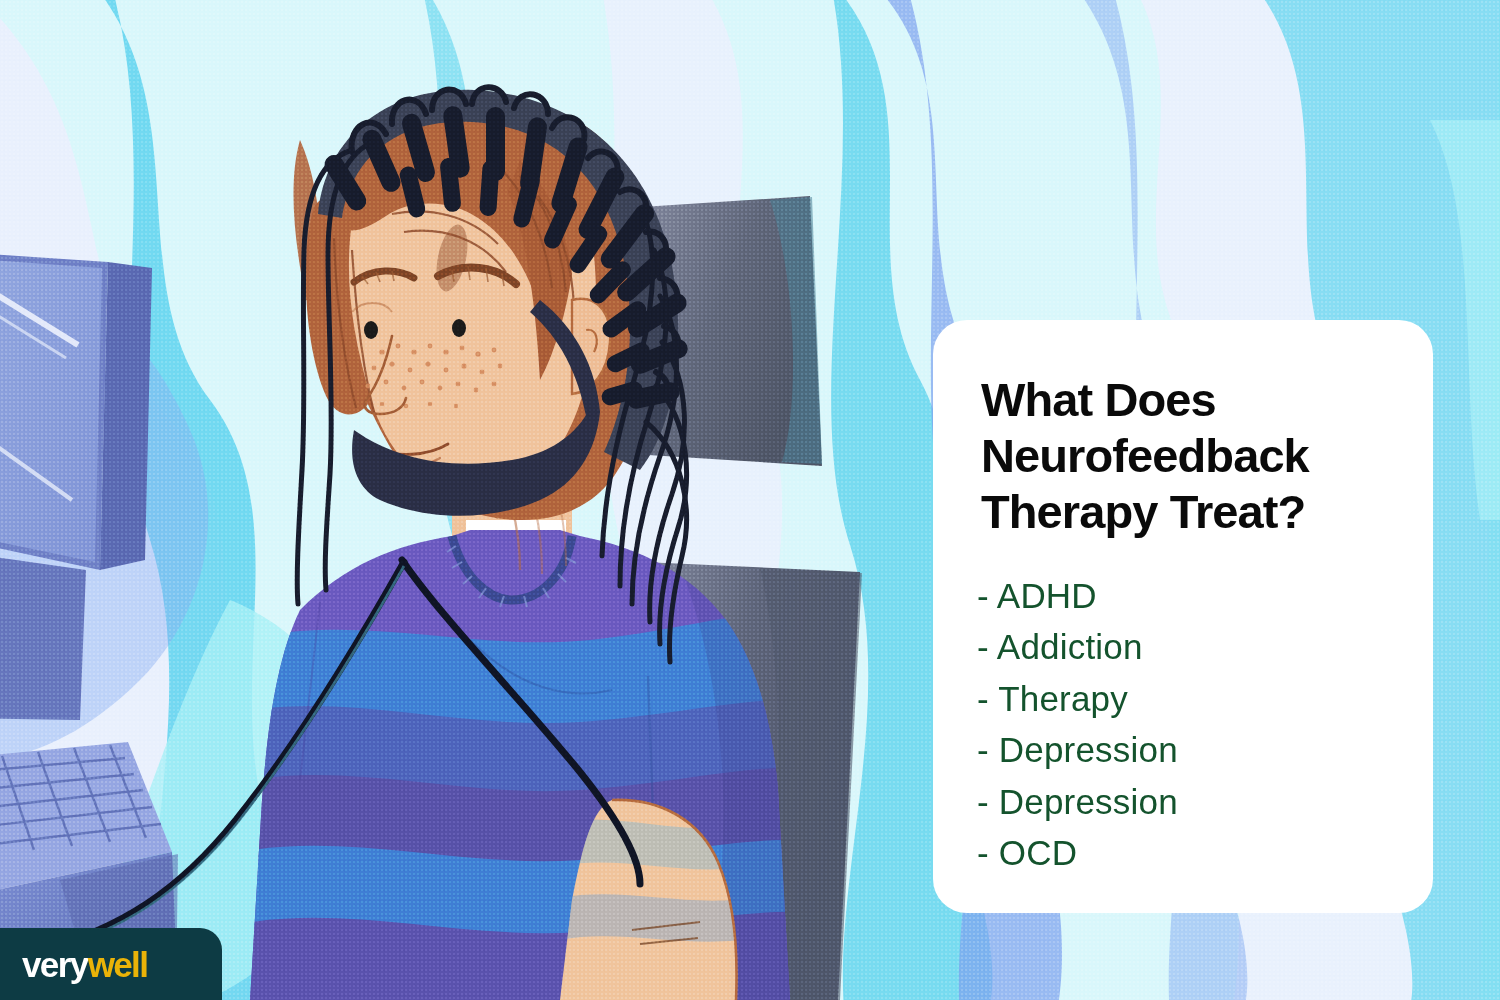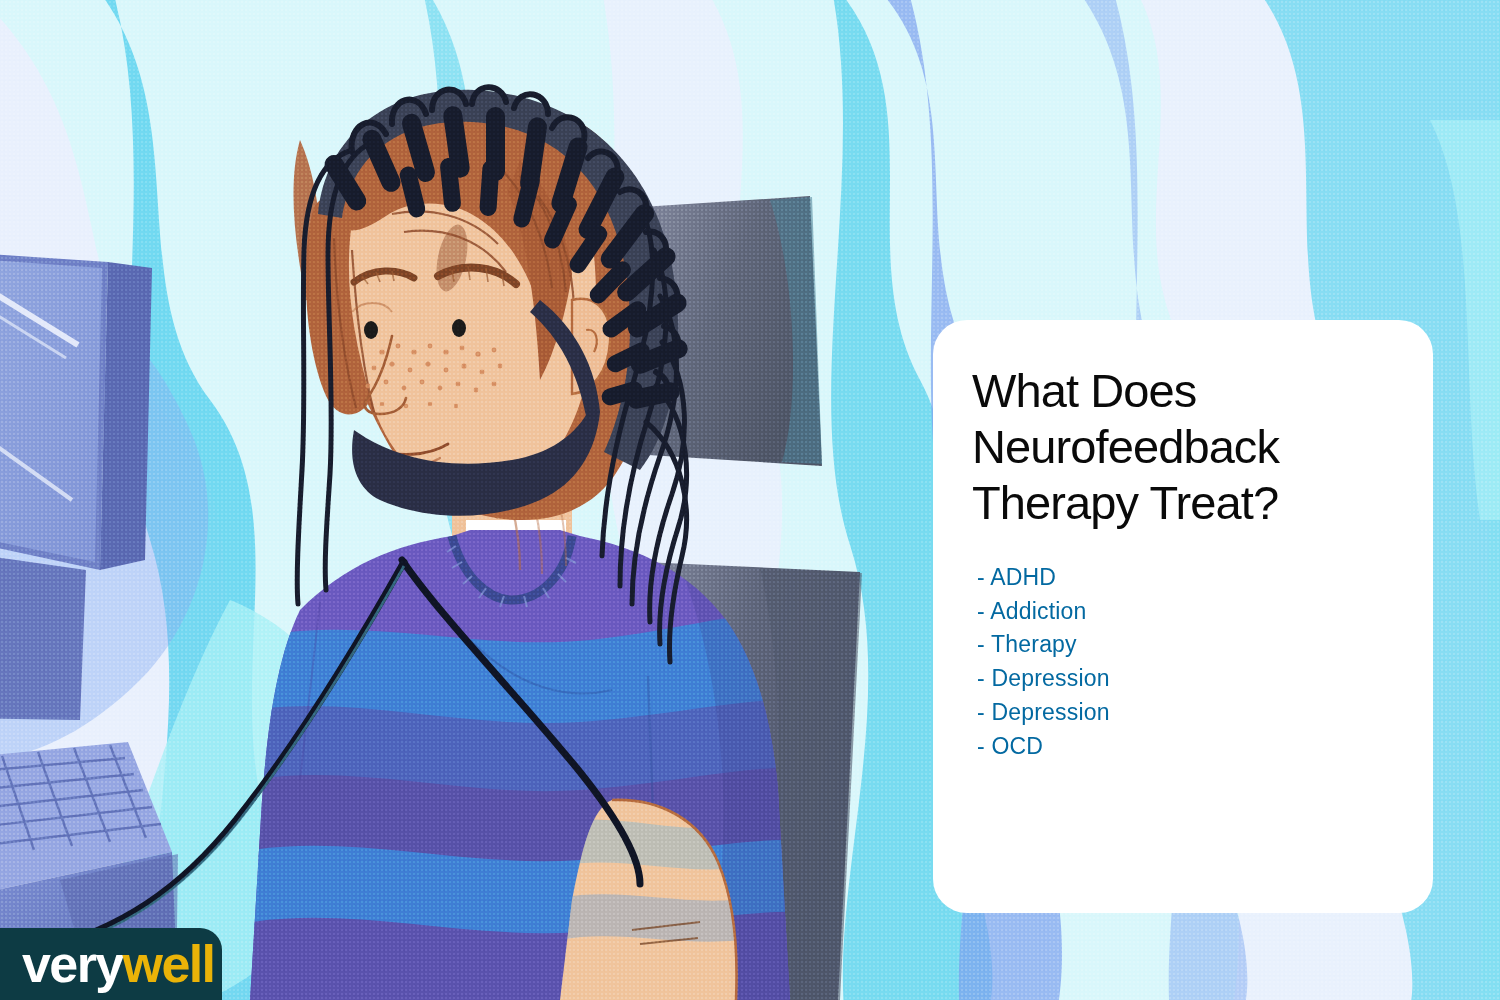--- a/index.html
+++ b/index.html
@@ -34,52 +34,52 @@
     left:933px;top:320px;
     width:500px;height:593px;
     background:#ffffff;
     border-radius:34px;
     box-sizing:border-box;
     padding:42px 0 0 38px;
   }
   #card-title{
     font-size:47px;
     line-height:1.19;
-    font-weight:400;
+    font-weight:700;
     letter-spacing:-0.9px;
     color:#0a0a0a;
-    margin:1px;
+    margin:10px;
     width:430px;
   }
   #card-list{
     list-style:none;
     margin:30px 0 0 0;
     padding:0 0 0 6px;
-    font-size:23px;
+    font-size:35px;
     line-height:1.47;
     font-weight:300;
-    color:#0369a1;
+    color:#14532d;
     letter-spacing:.2px;
   }
   #card-list li{white-space:nowrap;}
 
   
   #logo{
     position:absolute;
     left:0;top:928px;
     width:222px;height:72px;
     background:#0d3b44;
     border-top-right-radius:22px;
     display:flex;align-items:center;
     padding-left:22px;
     box-sizing:border-box;
     z-index:40;
   }
   #logo span{
-    font-size:52px;font-weight:800;letter-spacing:-1.6px;line-height:1;
+    font-size:35px;font-weight:800;letter-spacing:-1.6px;line-height:1;
   }
   .logo-very{color:#ffffff;}
   .logo-well{color:#eab308;}
 </style>
 </head>
 <body>
 
 <div id="stage">
 
   <svg class="layer" viewBox="0 0 1500 1000" preserveAspectRatio="none">

